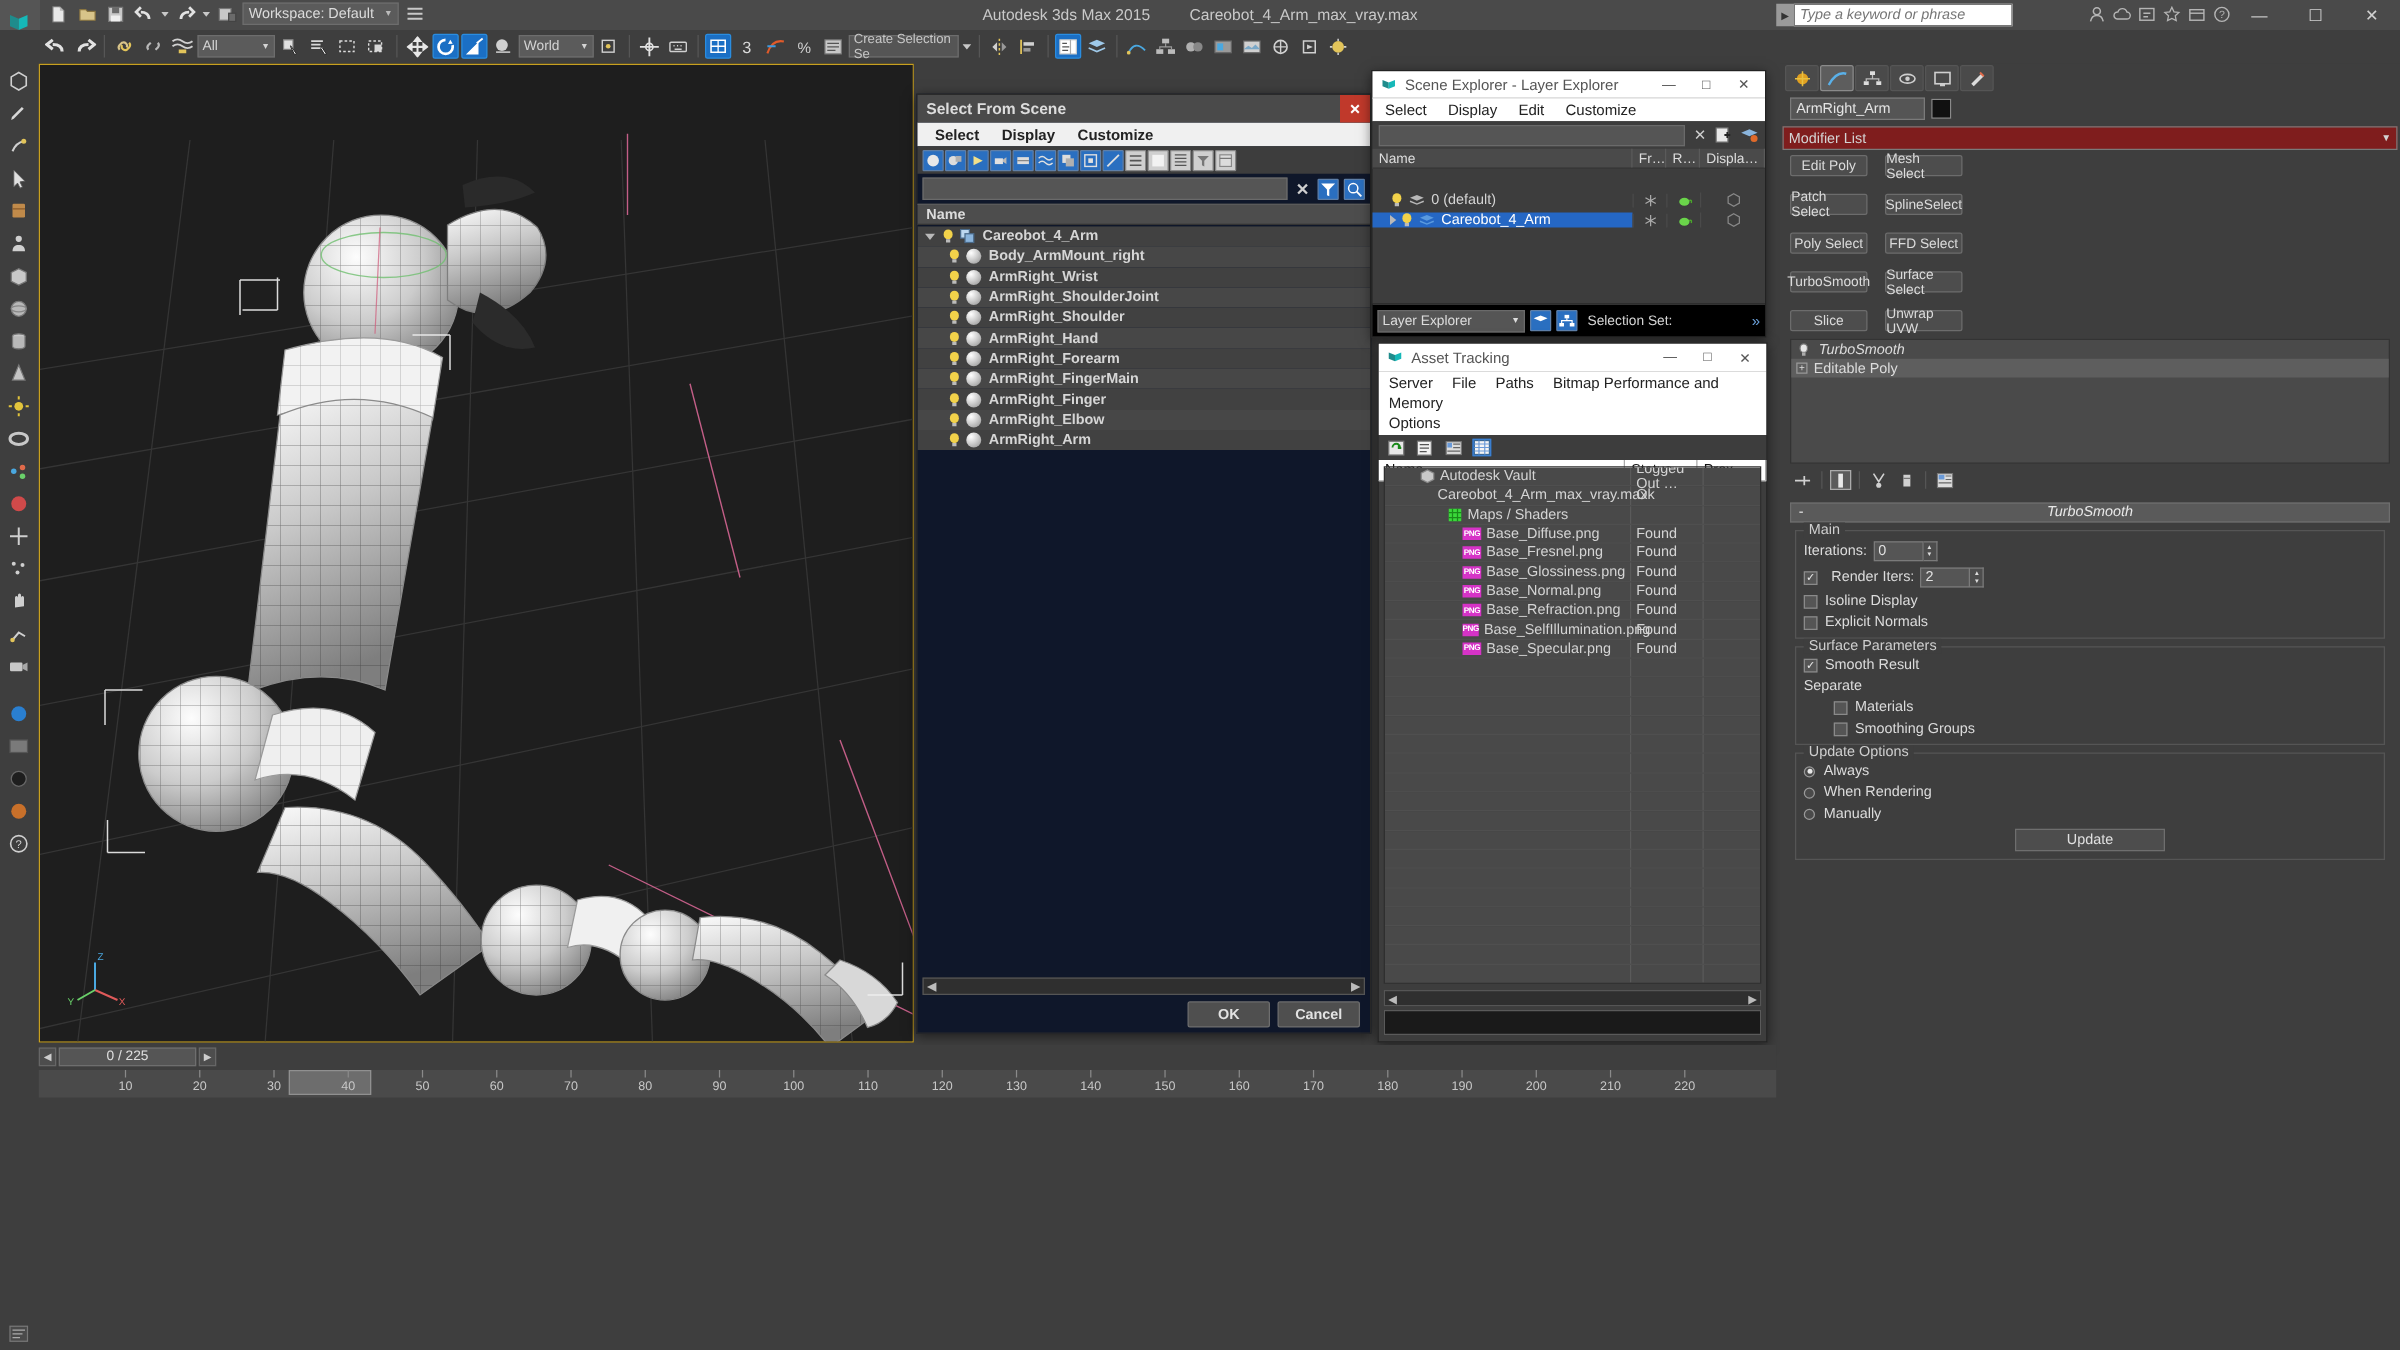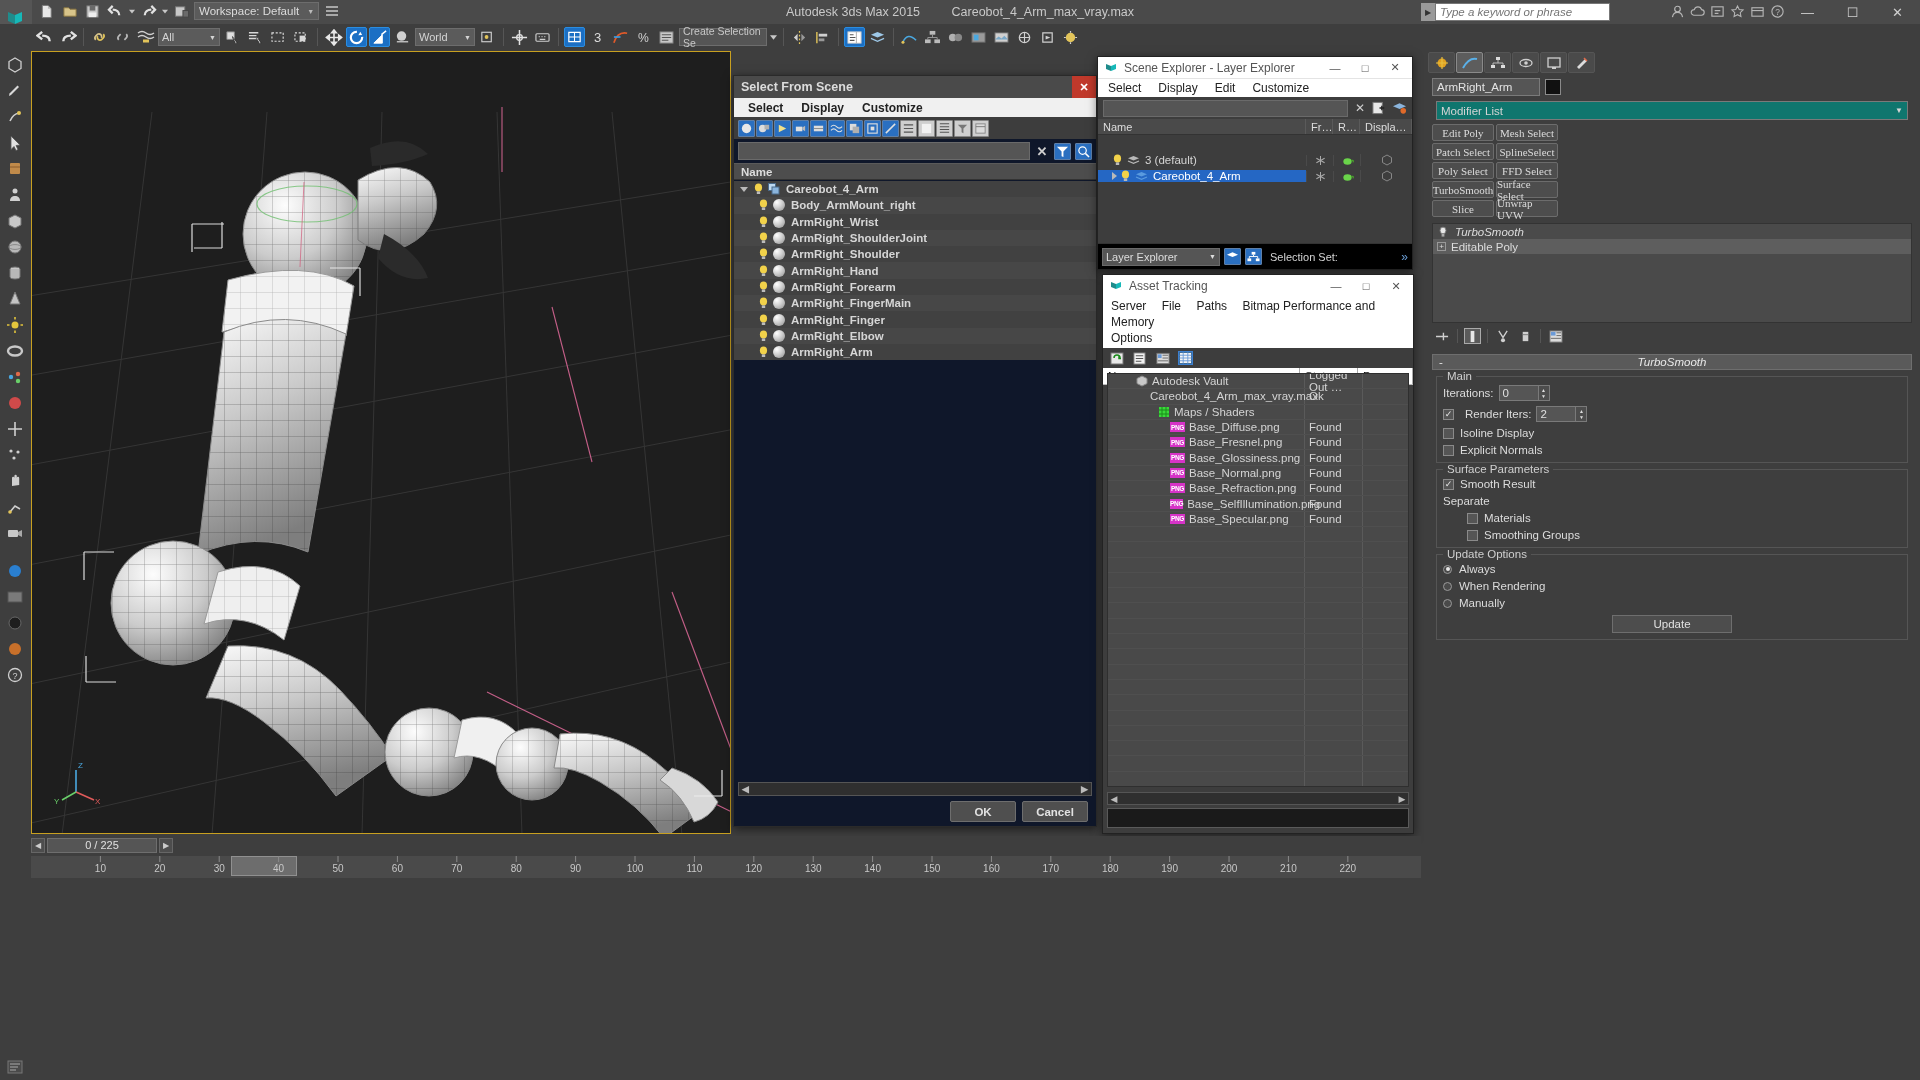--- a/index.html
+++ b/index.html
@@ -158,23 +158,23 @@
   
   .cmd { position:absolute; left:1424px; top:51px; width:496px; bottom:46px; background:#3e3e3e; }
   .cmd-tabs { height:23px; display:flex; align-items:center; gap:1px; padding-left:4px; }
   .ctab { width:27px; height:21px; border:1px solid #555; background:#4a4a4a; border-radius:2px;
      display:flex; align-items:center; justify-content:center;}
   .ctab.on { background:#5d5d5d; border-color:#8a8a8a; }
   .namerow { display:flex; align-items:center; gap:5px; padding:4px 6px 2px 8px; }
   .namerow input { width:108px; height:18px; background:#555; border:1px solid #7a7a7a; color:#e4e4e4;
      font-size:11.5px; padding-left:4px; font-family:"Liberation Sans",sans-serif;}
   .swatch { width:16px; height:16px; background:#111; border:1px solid #8a8a8a; }
-  .modlist { margin:3px 12px; height:19px; background:#0f766e; border:1px solid #7a7a7a;
+  .modlist { margin:3px 2px; height:19px; background:#7f1d1d; border:1px solid #7a7a7a;
      display:flex; align-items:center; justify-content:space-between; padding:0 4px; font-size:11.5px;}
-  .modgrid { display:grid; grid-template-columns:62px 62px; gap:2px; margin:4px 8px 0 8px;font-family:Liberation Serif, serif; }
+  .modgrid { display:grid; grid-template-columns:62px 62px; gap:14px; margin:4px 8px 0 8px; }
   .mbtn { height:17px; background:#4d4d4d; border:1px solid #6c6c6c; font-size:11px; color:#dcdcdc;
      display:flex; align-items:center; justify-content:center; border-radius:2px;}
   .stackbox { margin:6px 8px 0 8px; height:100px; background:#4a4a4a; border:1px solid #333; }
   .stackrow { height:15px; display:flex; align-items:center; font-size:11.5px; padding-left:4px;
      color:#dcdcdc;}
   .stackrow.italic { font-style:italic; padding-left:22px; }
   .stackrow.sel { background:#5e5e5e; }
   .plusbox { width:9px; height:9px; border:1px solid #999; font-size:8px; display:flex;
      align-items:center; justify-content:center; margin-right:5px; color:#ddd; line-height:1;}
   .stacktools { height:20px; display:flex; align-items:center; gap:6px; margin:3px 10px 0 10px; }
@@ -1083,21 +1083,21 @@
       <div class="serow">
         <div class="nm">
           <svg class="bulb" viewBox="0 0 10 12">
               <ellipse cx="5" cy="4.5" rx="3.6" ry="4" fill="#f2d24a"></ellipse>
               <rect x="3.3" y="8.4" width="3.4" height="2.6" fill="#bbb"></rect>
             </svg>
           <svg class="stack" viewBox="0 0 14 12">
               <path d="M7 1l6 2.5L7 6 1 3.5z" fill="#b8b8b8"></path>
               <path d="M1 6.5L7 9l6-2.5" fill="none" stroke="#b8b8b8" stroke-width="1.3"></path>
             </svg>
-          <span>3 (default)</span>
+          <span>0 (default)</span>
         </div>
         <div class="cc">
             <svg width="11" height="11" viewBox="0 0 12 12">
               <path d="M6 1v10M1.5 3.5l9 5M10.5 3.5l-9 5" stroke="#aaa" stroke-width="1.1"></path>
             </svg>
           </div>
         <div class="cc">
             <svg width="13" height="11" viewBox="0 0 14 12">
               <ellipse cx="7" cy="7" rx="4.5" ry="3.5" fill="#6ad44a"></ellipse>
               <path d="M11 6q3-1 2 2" fill="none" stroke="#4aa82a" stroke-width="1.3"></path>

